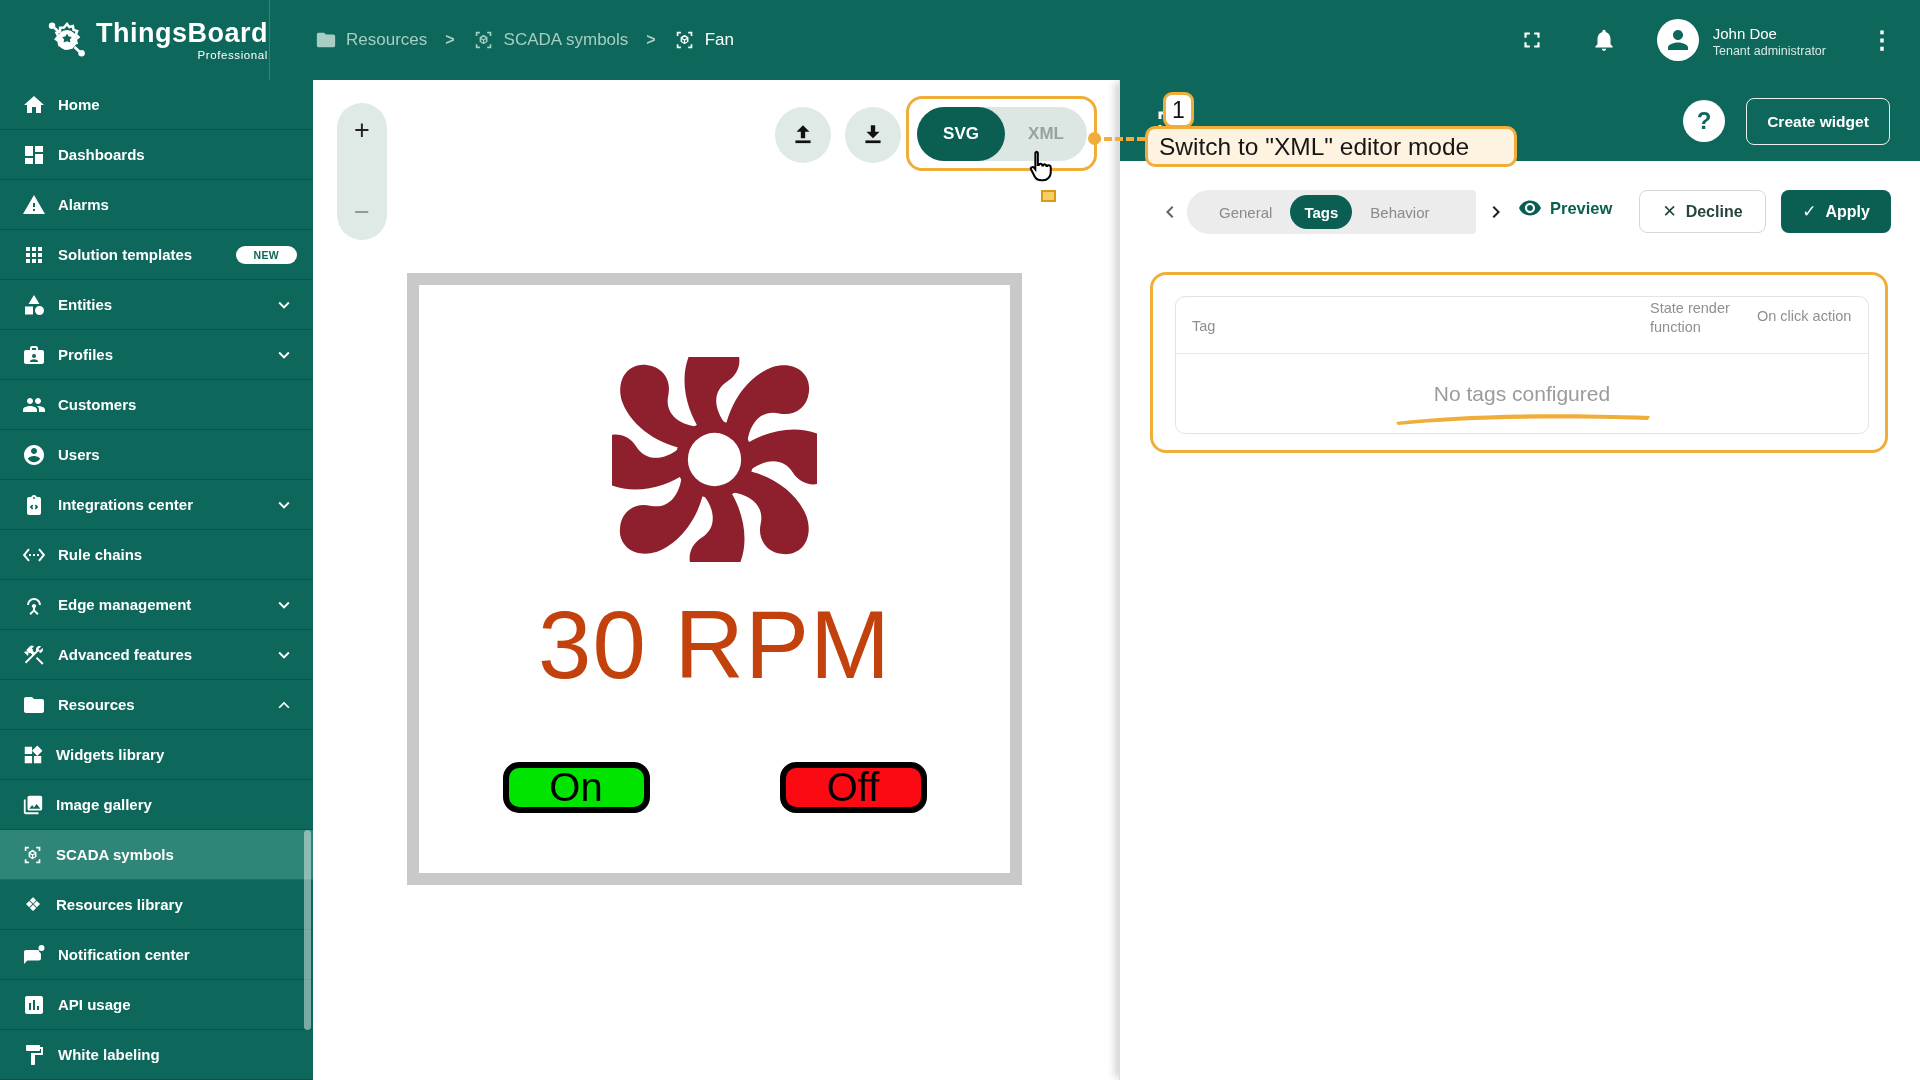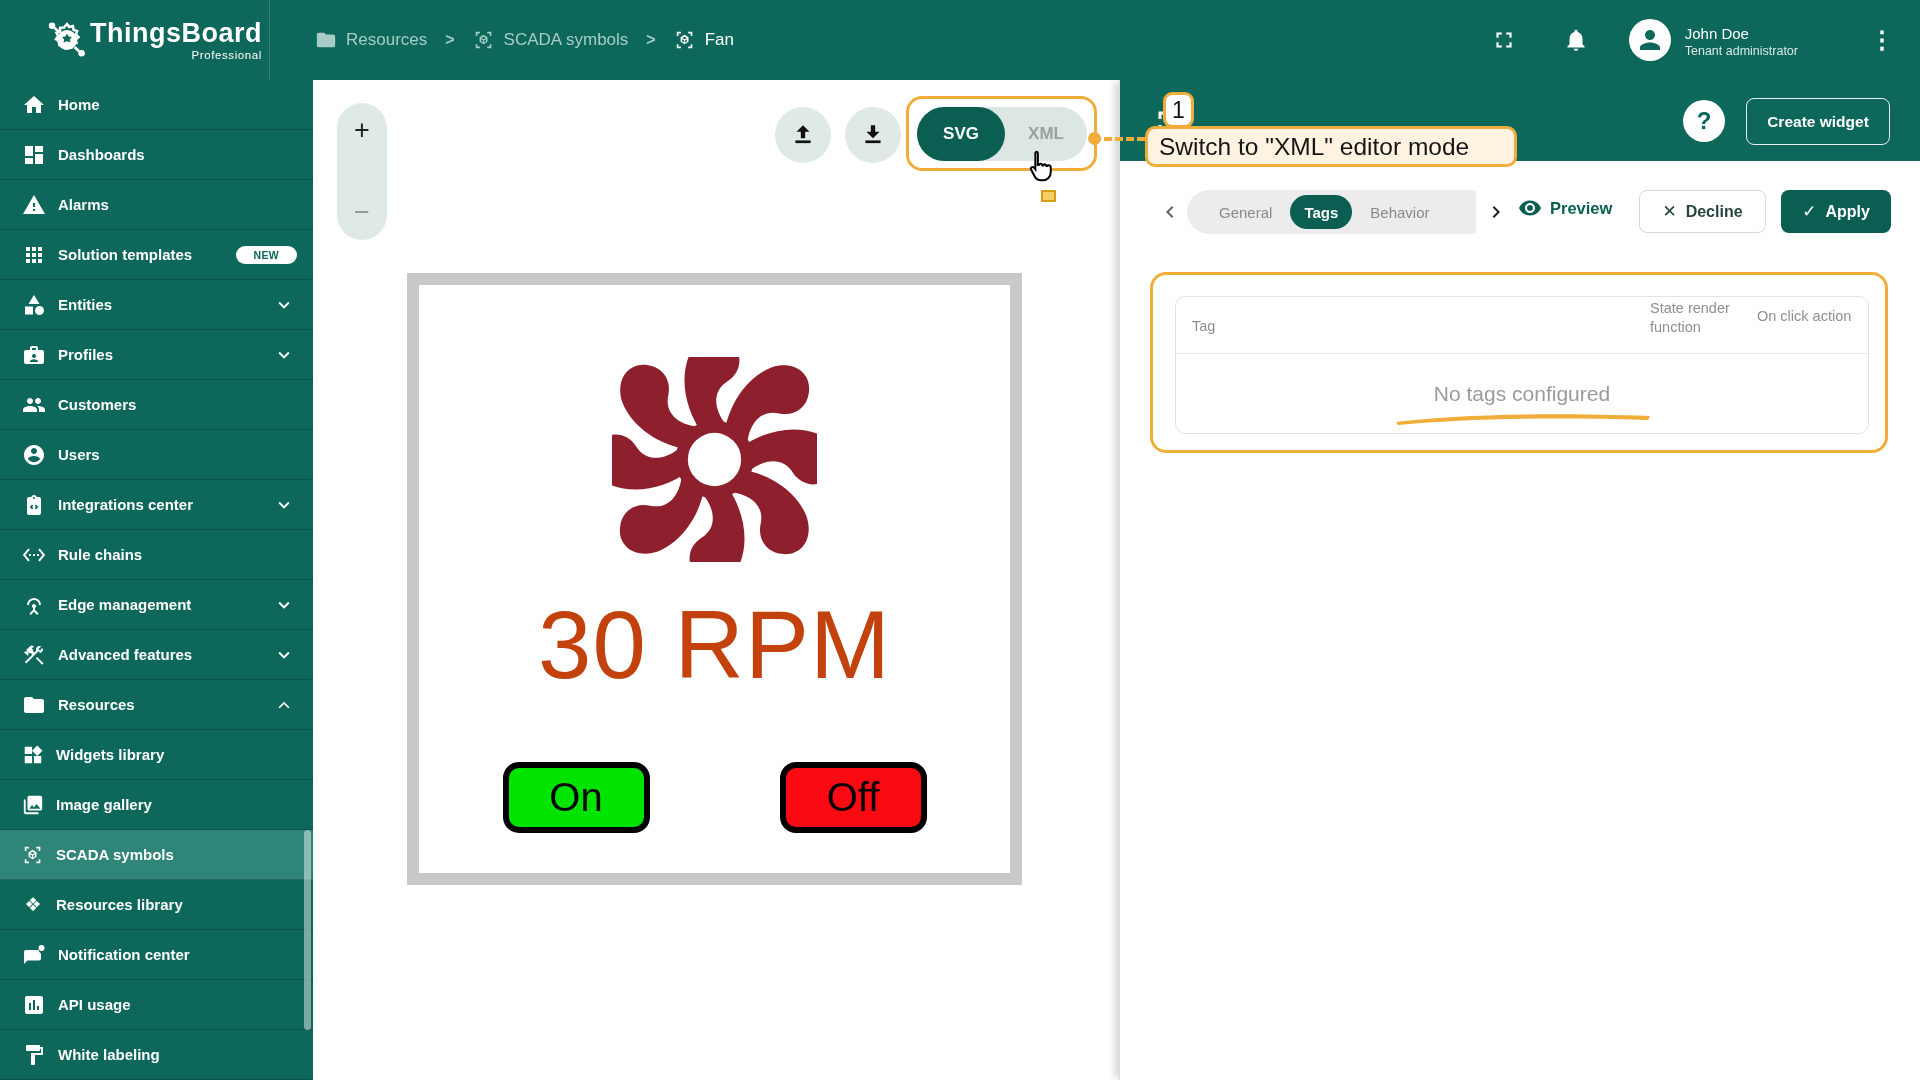--- a/index.html
+++ b/index.html
@@ -14,39 +14,39 @@
     --on-green:#00e400;
     --off-red:#fb0a14;
   }
   *{margin:0;padding:0;box-sizing:border-box;}
   html,body{width:1920px;height:1080px;overflow:hidden;}
   body{font-family:"Liberation Sans",sans-serif;background:#fff;}
   #app{position:relative;width:1920px;height:1080px;background:#fff;}
 
   
   .topbar{position:absolute;left:0;top:0;width:1920px;height:80px;background:var(--g-dark);display:flex;align-items:center;z-index:5;}
-  .brand{display:flex;align-items:center;gap:0;padding-left:44px;width:269px;}
+  .brand{display:flex;align-items:center;gap:6px;padding-left:44px;width:269px;}
   .brand-logo{width:46px;height:46px;color:#fff;}
   .brand-text-wrap{display:flex;flex-direction:column;align-items:flex-end;}
   .brand-name{color:#fff;font-size:27px;font-weight:700;letter-spacing:.5px;line-height:1.05;}
   .brand-sub{color:#fff;font-size:11.5px;font-weight:400;letter-spacing:.6px;margin-top:2px;}
   .topbar-divider{width:1px;height:80px;background:rgba(255,255,255,.18);}
   .breadcrumb{display:flex;align-items:center;gap:12px;padding-left:45px;color:#a7cdc5;font-size:17px;}
   .crumb{display:flex;align-items:center;gap:9px;cursor:pointer;}
   .crumb .bc-icon{width:22px;height:22px;color:#a7cdc5;}
   .crumb-sep{font-size:16px;font-weight:700;color:#a7cdc5;padding:0 6px;}
   .crumb.current{color:#fff;}
   .crumb.current .bc-icon{color:#fff;}
   .topbar-right{margin-left:auto;display:flex;align-items:center;padding-right:26px;}
   .top-icon-btn{width:26px;height:26px;color:#fff;cursor:pointer;}
   .top-icon-btn.fullscreen{margin-right:46px;}
   .top-icon-btn.bell{margin-right:40px;}
   .avatar{width:42px;height:42px;border-radius:50%;background:#fff;display:flex;align-items:center;justify-content:center;margin-right:14px;cursor:pointer;}
   .avatar svg{width:30px;height:30px;color:var(--g-dark);}
-  .user-block{display:flex;flex-direction:column;margin-right:72px;cursor:pointer;}
+  .user-block{display:flex;flex-direction:column;margin-right:44px;cursor:pointer;}
   .user-name{color:#fff;font-size:15px;line-height:1.4;}
   .user-role{color:rgba(255,255,255,.85);font-size:12.5px;}
   .kebab{color:#fff;font-size:24px;font-weight:700;cursor:pointer;letter-spacing:0;line-height:.5;}
 
   
   .sidebar{position:absolute;left:0;top:80px;width:313px;height:1000px;background:var(--g-dark);z-index:4;}
   .sidebar ul{list-style:none;}
   .nav-item{display:flex;align-items:center;height:50px;padding-left:22px;border-bottom:1px solid rgba(0,0,0,.18);color:#fff;cursor:pointer;}
   .nav-item .nav-icon{width:24px;height:24px;flex:0 0 24px;color:#fff;}
   .nav-item .nav-label{font-size:15px;font-weight:700;margin-left:12px;white-space:nowrap;}
@@ -69,21 +69,21 @@
   .circle-btn svg{width:26px;height:26px;color:#111;}
   .toggle-highlight{position:absolute;left:593px;top:16px;width:191px;height:75px;border:3px solid var(--orange);border-radius:16px;background:transparent;z-index:6;pointer-events:none;}
   .editor-toggle{position:absolute;left:604px;top:27px;width:170px;height:54px;background:#dce7e3;border-radius:27px;display:flex;align-items:center;z-index:6;}
   .seg{height:54px;display:flex;align-items:center;justify-content:center;font-size:17px;font-weight:700;cursor:pointer;border-radius:27px;}
   .seg-svg{width:88px;background:var(--g-accent);color:#fff;}
   .seg-xml{flex:1;color:#97a39f;background:transparent;}
   .symbol-box{position:absolute;left:94px;top:193px;width:615px;height:612px;border:12px solid #c9c9c9;background:#fff;display:flex;flex-direction:column;align-items:center;}
   .fan-svg{width:205px;height:205px;margin-top:72px;}
   .rpm-text{font-size:96px;color:#c2410c;margin-top:28px;letter-spacing:1px;white-space:nowrap;}
   .onoff-row{display:flex;gap:130px;margin-top:62px;}
-  .sym-btn{width:147px;height:71px;border:6px solid #000;border-radius:16px;font-size:40px;color:#000;display:flex;align-items:center;justify-content:center;cursor:pointer;font-family:inherit;}
+  .sym-btn{width:147px;height:51px;border:6px solid #000;border-radius:16px;font-size:40px;color:#000;display:flex;align-items:center;justify-content:center;cursor:pointer;font-family:inherit;}
   .sym-btn.on{background:var(--on-green);}
   .sym-btn.off{background:var(--off-red);}
 
   
   .right-panel{position:absolute;left:1119px;top:80px;width:801px;height:1000px;background:#fff;box-shadow:-6px 0 8px -2px rgba(0,0,0,.18);border-left:1px solid #ddd;}
   .panel-band{position:absolute;left:0;top:0;width:801px;height:81px;background:var(--g-dark);}
   .panel-expand{position:absolute;left:31px;top:24px;width:36px;height:36px;color:#fff;cursor:pointer;}
   .help-circle{position:absolute;left:563px;top:20px;width:42px;height:42px;border-radius:50%;background:#fff;color:var(--g-dark);font-size:24px;font-weight:700;display:flex;align-items:center;justify-content:center;cursor:pointer;}
   .create-widget{position:absolute;left:626px;top:18px;width:144px;height:47px;border:1.5px solid rgba(255,255,255,.9);border-radius:8px;background:transparent;color:#fff;font-size:15.5px;font-weight:700;cursor:pointer;font-family:inherit;}
   .panel-toolbar{position:absolute;left:0;top:110px;width:801px;height:44px;}

